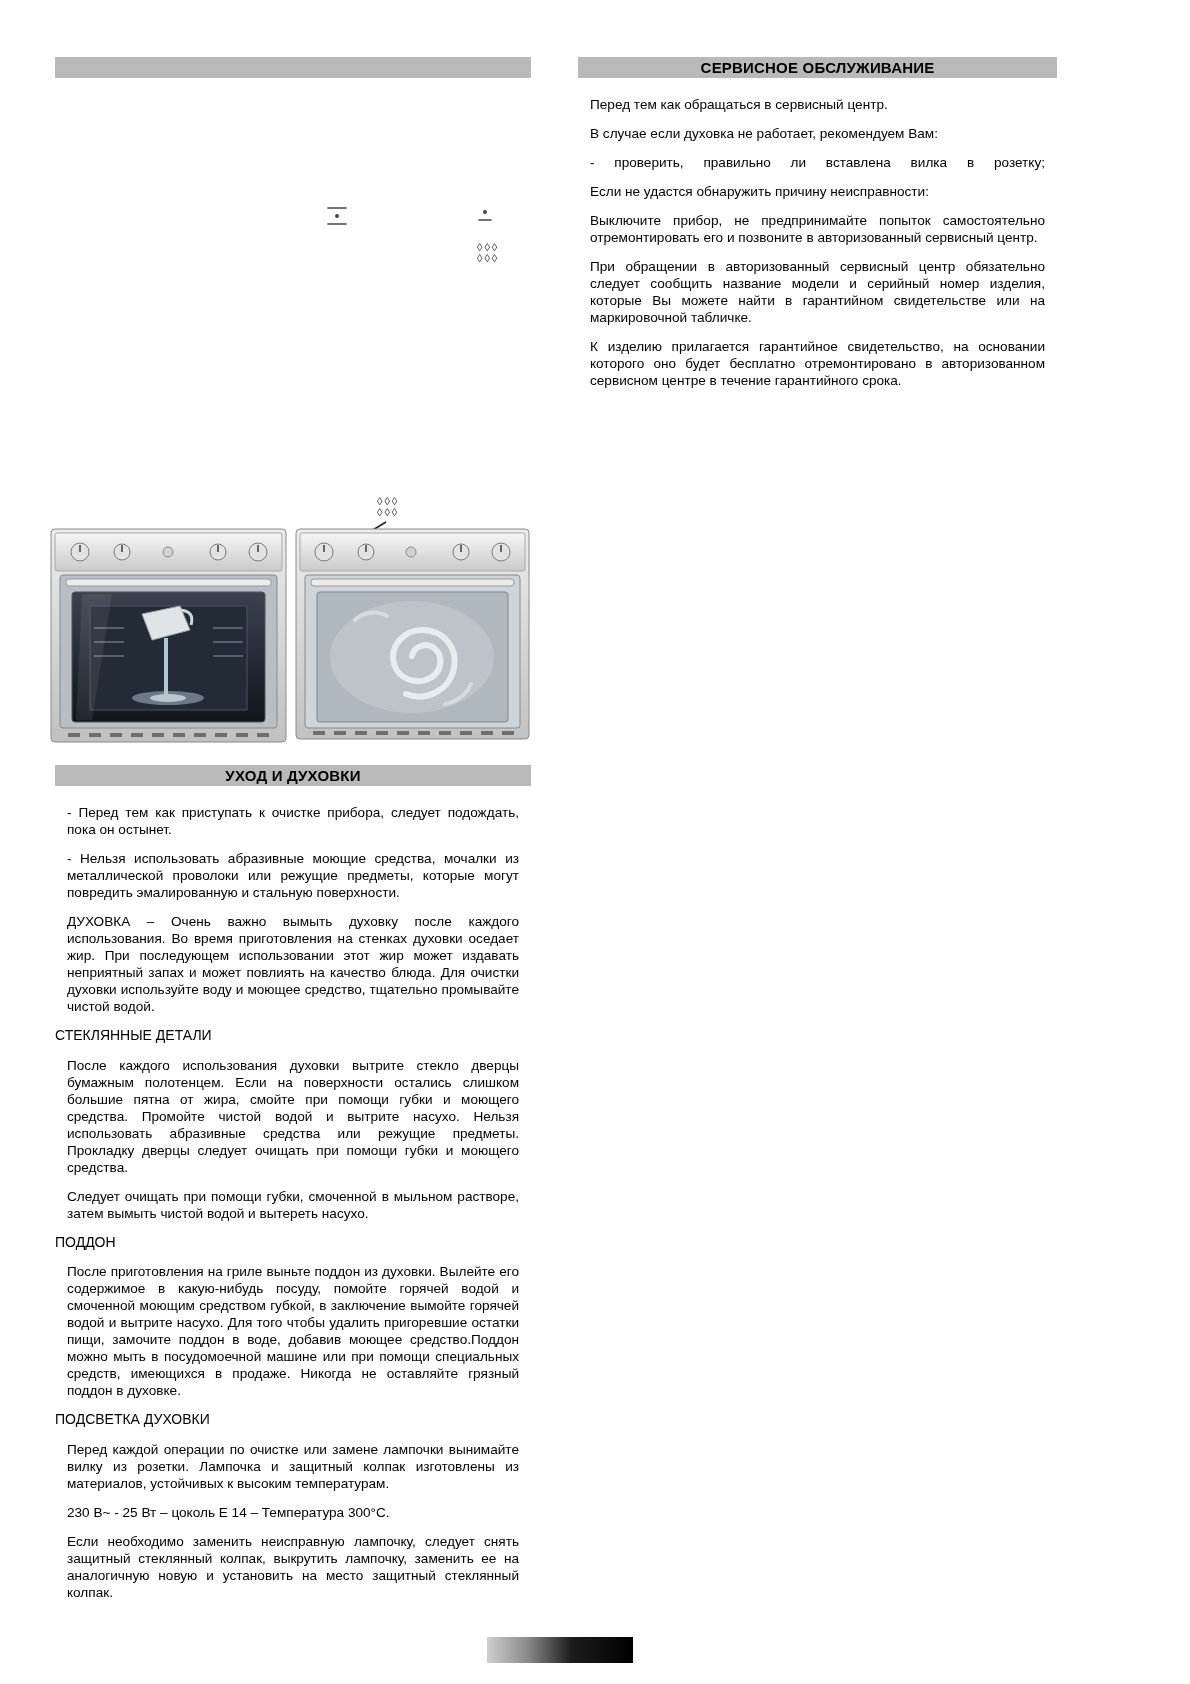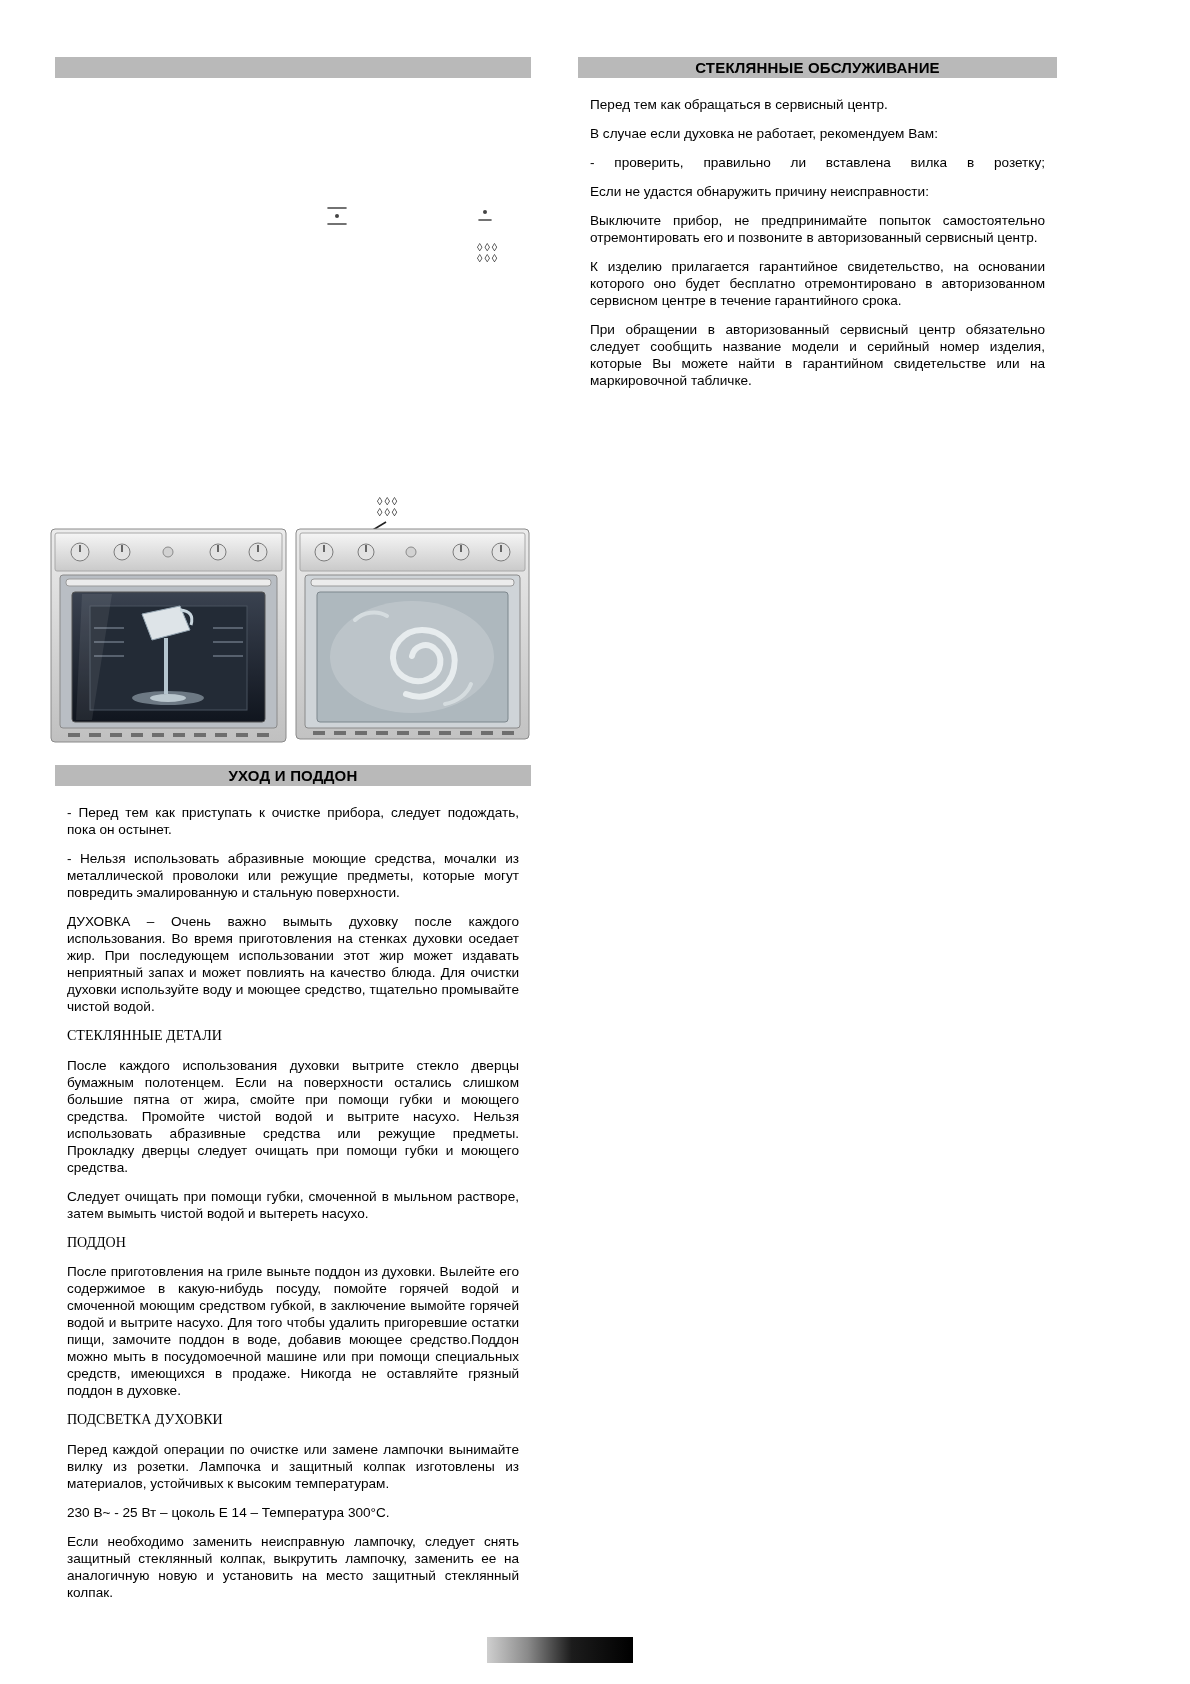--- a/index.html
+++ b/index.html
@@ -28,24 +28,23 @@
   }
   #care-text{
     position:absolute;left:55px;top:792px;width:476px;
   }
   .p{
     margin:12px;
     font-size:13.6px;line-height:17px;
     text-align:justify;
   }
   .cap{
-    margin:12px;
+    margin:0;
     font-size:14px;line-height:17.5px;
     text-align:left;
-    font-family:Liberation Serif, serif;
   }
   .stretch{text-align-last:justify;}
 
   
   #fn-icon-a{position:absolute;left:322px;top:203px;}
   #fn-icon-b{position:absolute;left:474px;top:206px;}
   .droplets{
     position:absolute;
     font-size:11px;line-height:11px;letter-spacing:2px;color:#333;
     text-align:center;
@@ -63,30 +62,30 @@
     position:absolute;left:487px;top:1637px;width:146px;height:26px;
     background:linear-gradient(90deg,#cfcfcf 0%,#8a8a8a 28%,#1c1c1c 58%,#000 100%);
   }
 </style>
 </head>
 <body>
 
 <div class="section-bar" id="left-top-bar"></div>
 
 <div class="section-bar" id="service-bar">
-  <span>СТЕКЛЯННЫЕ ОБСЛУЖИВАНИЕ</span>
+  <span>СЕРВИСНОЕ ОБСЛУЖИВАНИЕ</span>
 </div>
 <section id="service-text">
   <p class="p">Перед тем как обращаться в сервисный центр.</p>
   <p class="p">В случае если духовка не работает, рекомендуем Вам:</p>
   <p class="p stretch">- проверить, правильно ли вставлена вилка в розетку;</p>
   <p class="p">Если не удастся обнаружить причину неисправности:</p>
   <p class="p">Выключите прибор, не предпринимайте попыток самостоятельно отремонтировать его и позвоните в авторизованный сервисный центр.</p>
+  <p class="p">При обращении в авторизованный сервисный центр обязательно следует сообщить название модели и серийный номер изделия, которые Вы можете найти в гарантийном свидетельстве или на маркировочной табличке.</p>
   <p class="p">К изделию прилагается гарантийное свидетельство, на основании которого оно будет бесплатно отремонтировано в авторизованном сервисном центре в течение гарантийного срока.</p>
-  <p class="p">При обращении в авторизованный сервисный центр обязательно следует сообщить название модели и серийный номер изделия, которые Вы можете найти в гарантийном свидетельстве или на маркировочной табличке.</p>
 </section>
 
 <svg id="fn-icon-a" width="30" height="26" viewBox="0 0 30 26">
   <line x1="6" y1="5" x2="24" y2="5" stroke="#444" stroke-width="1.6" stroke-linecap="round"></line>
   <circle cx="15" cy="13" r="2" fill="#444"></circle>
   <line x1="6" y1="21" x2="24" y2="21" stroke="#444" stroke-width="1.6" stroke-linecap="round"></line>
 </svg>
 <svg id="fn-icon-b" width="22" height="20" viewBox="0 0 22 20">
   <circle cx="11" cy="6" r="2" fill="#444"></circle>
   <line x1="5" y1="14" x2="17" y2="14" stroke="#444" stroke-width="1.6" stroke-linecap="round"></line>
@@ -229,21 +228,21 @@
         <rect x="123" y="203" width="12" height="4"></rect>
       <rect x="144" y="203" width="12" height="4"></rect>
         <rect x="165" y="203" width="12" height="4"></rect>
         <rect x="186" y="203" width="12" height="4"></rect>
       <rect x="207" y="203" width="12" height="4"></rect>
     </g>
   </svg>
 </div>
 
 <div class="section-bar" id="care-bar">
-  <span>УХОД И ПОДДОН</span>
+  <span>УХОД И ДУХОВКИ</span>
 </div>
 <section id="care-text">
   <p class="p">- Перед тем как приступать к очистке прибора, следует подождать, пока он остынет.</p>
   <p class="p">- Нельзя использовать абразивные моющие средства, мочалки из металлической проволоки или режущие предметы, которые могут повредить эмалированную и стальную поверхности.</p>
   <p class="p">ДУХОВКА – Очень важно вымыть духовку после каждого использования. Во время приготовления на стенках духовки оседает жир. При последующем использовании этот жир может издавать неприятный запах и может повлиять на качество блюда. Для очистки духовки используйте воду и моющее средство, тщательно промывайте чистой водой.</p>
   <p class="cap">СТЕКЛЯННЫЕ ДЕТАЛИ</p>
   <p class="p">После каждого использования духовки вытрите стекло дверцы бумажным полотенцем. Если на поверхности остались слишком большие пятна от жира, смойте при помощи губки и моющего средства. Промойте чистой водой и вытрите насухо. Нельзя использовать абразивные средства или режущие предметы. Прокладку дверцы следует очищать при помощи губки и моющего средства.</p>
   <p class="p">Следует очищать при помощи губки, смоченной в мыльном растворе, затем вымыть чистой водой и вытереть насухо.</p>
   <p class="cap">ПОДДОН</p>
   <p class="p">После приготовления на гриле выньте поддон из духовки. Вылейте его содержимое в какую-нибудь посуду, помойте горячей водой и смоченной моющим средством губкой, в заключение вымойте горячей водой и вытрите насухо. Для того чтобы удалить пригоревшие остатки пищи, замочите поддон в воде, добавив моющее средство.Поддон можно мыть в посудомоечной машине или при помощи специальных средств, имеющихся в продаже. Никогда не оставляйте грязный поддон в духовке.</p>

